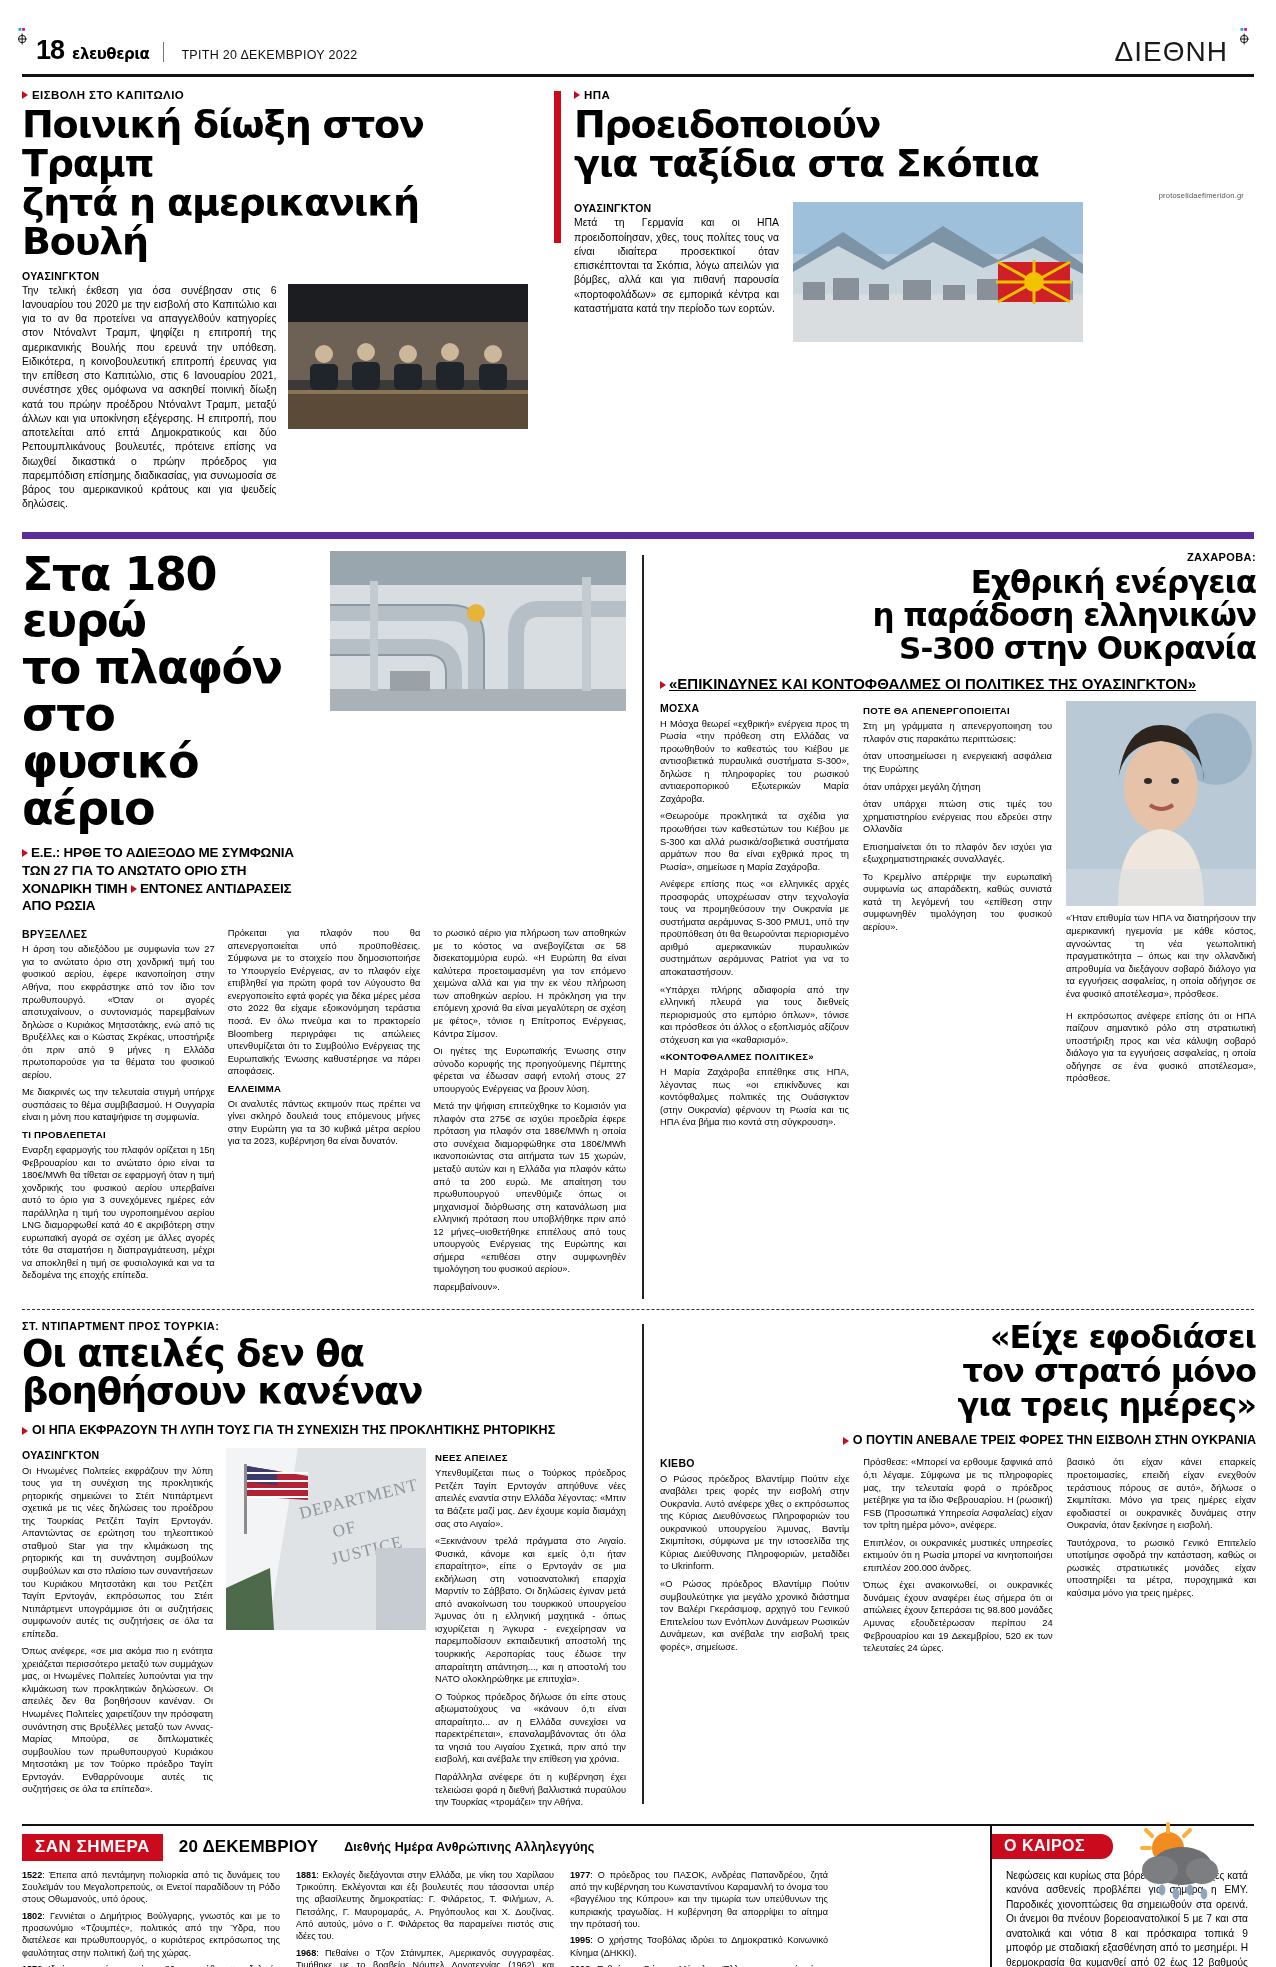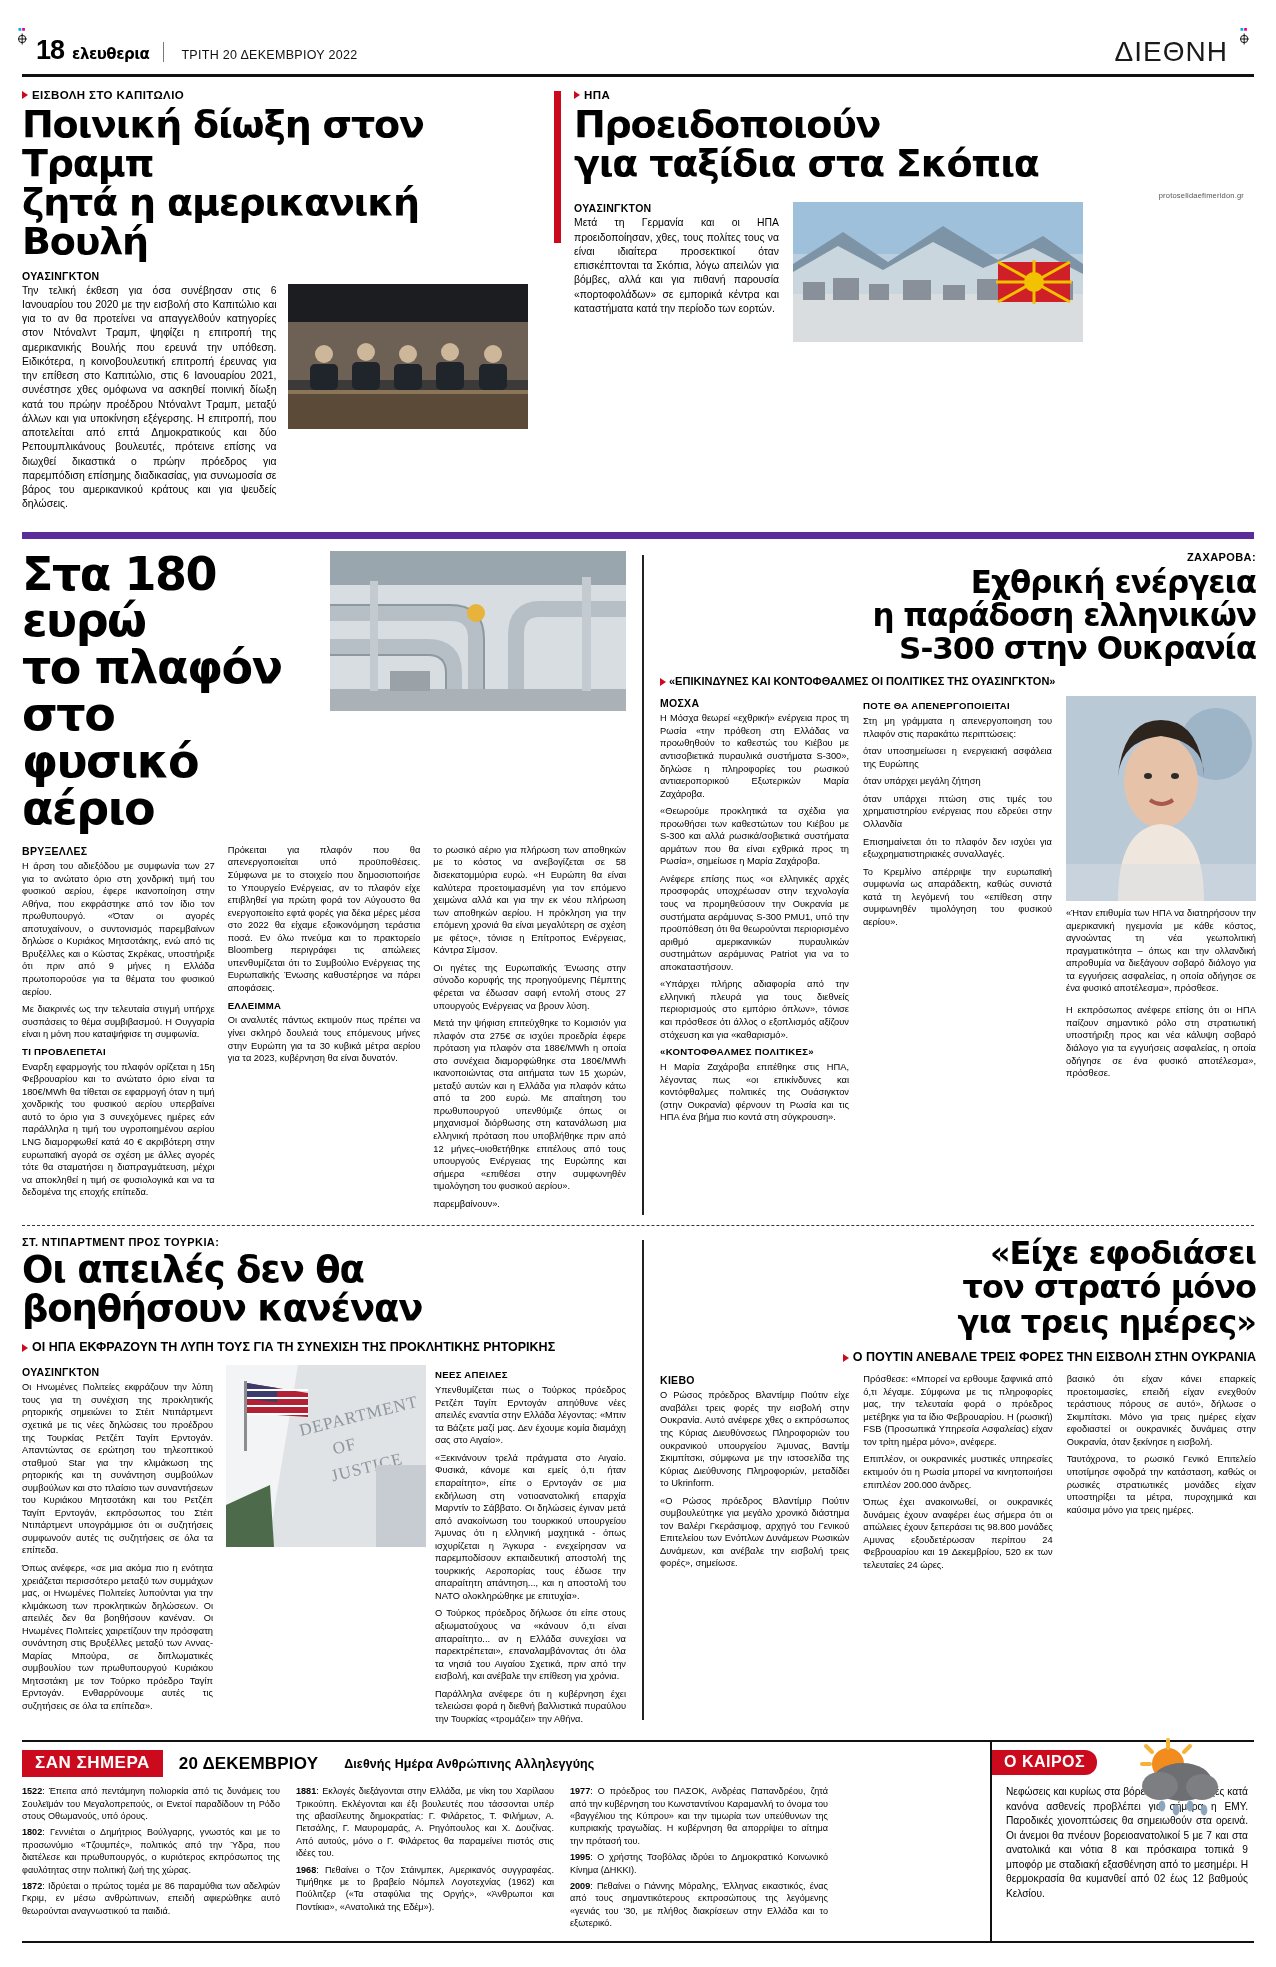--- a/index.html
+++ b/index.html
@@ -60,21 +60,21 @@
   .gas-head { width:300px; }
   .gas-photo { width:300px; height:160px; }
   .threecol { display:flex; gap:13px; margin-top:12px; }
   .threecol .c { width:196px; font-size:9.3px; line-height:1.35; text-align:justify; }
   .threecol .c p { margin:0 0 5px 0; }
   .sec-h { font-size:9.6px; font-weight:bold; letter-spacing:0.3px; margin:4px 0 2px 0;}
 
   
   .zk-kicker { font-size:11px; font-weight:bold; letter-spacing:0.4px; margin-bottom:3px;}
   h1.zk { font-size:31px; line-height:1.08; font-weight:bold; letter-spacing:-1px; margin:0 0 8px 0; text-align:right; font-family:"DejaVu Sans", sans-serif;}
-  .zk-sub { font-size:11px; font-weight:bold; line-height:1.3; margin:6px 0 8px 0; }
+  .zk-sub { font-size:15px; font-weight:bold; line-height:1.3; margin:6px 0 8px 0;text-decoration:underline; }
   .zk-cols { display:flex; gap:14px; }
   .zk-c { width:190px; font-size:9.3px; line-height:1.35; text-align:justify;}
   .zk-c p { margin:0 0 5px 0; }
   .zk-photo { width:190px; height:205px; }
 
   
   .dashed { border-top:1.5px dashed #333; margin:10px 0; height:0; }
 
   
   .bot-wrap { display:flex; margin-top:6px; }
@@ -98,21 +98,21 @@
   .san-head { display:flex; align-items:center; gap:16px; margin-bottom:8px;}
   .san-tag { background:#cc0a1e; color:#fff; font-size:17px; font-weight:bold; padding:3px 13px 4px 13px; letter-spacing:0.5px;}
   .san-date { font-size:17px; font-weight:bold; letter-spacing:0.2px;}
   .san-topic { font-size:12.5px; font-weight:bold; letter-spacing:0.1px; margin-left:10px;}
   .san-cols { display:flex; gap:16px; }
   .san-c { width:258px; font-size:9.1px; line-height:1.36; text-align:justify;}
   .san-c p { margin:0 0 4px 0;}
   .san-c b { font-weight:bold; }
 
   .weather { width:262px; padding:8px 6px 8px 14px; position:relative;}
-  .wx-tag { background:#cc0a1e; color:#fff; font-size:16px; font-weight:bold; padding:3px 12px 4px 12px; display:inline-block; letter-spacing:0.5px; border-radius:0 12px 12px 0; margin-left:-14px;}
+  .wx-tag { background:#cc0a1e; color:#fff; font-size:16px; font-weight:bold; padding:3px 28px 4px 12px; display:inline-block; letter-spacing:0.5px; border-radius:0 12px 12px 0; margin-left:-14px;}
   .wx-text { font-size:10.2px; line-height:1.42; text-align:justify; margin-top:10px;}
 
   
   .wx-icon { position:absolute; right:34px; top:-4px; width:96px; height:84px; }
 </style>
 </head>
 <body>
 
 <div class="page">
 
@@ -244,20 +244,24 @@
   <div class="mid-wrap">
 
     <div class="mid-left">
       <div class="gas-top">
         <div class="gas-head">
           <h1 class="big">
             <span>Στα 180 ευρώ</span><br>
             <span>το πλαφόν στο</span><br>
             <span>φυσικό αέριο</span>
           </h1>
+          <div class="sub-lines">
+            <span class="tri"></span><span>Ε.Ε.: ΗΡΘΕ ΤΟ ΑΔΙΕΞΟΔΟ ΜΕ ΣΥΜΦΩΝΙΑ ΤΩΝ 27 ΓΙΑ ΤΟ ΑΝΩΤΑΤΟ ΟΡΙΟ ΣΤΗ ΧΟΝΔΡΙΚΗ ΤΙΜΗ</span>
+            <span class="tri"></span><span>ΕΝΤΟΝΕΣ ΑΝΤΙΔΡΑΣΕΙΣ ΑΠΟ ΡΩΣΙΑ</span>
+          </div>
         </div>
         <div class="photo gas-photo">
           <svg width="300" height="160" viewBox="0 0 300 160">
             <rect width="300" height="160" fill="#d8dde1"></rect>
             <rect y="0" width="300" height="34" fill="#9aa6ad"></rect>
             <g stroke="#b6bfc6" stroke-width="16" fill="none">
               <path d="M-10 62 H120 Q146 62 146 88 V170"></path>
               <path d="M-10 96 H98 Q124 96 124 122 V170"></path>
               <path d="M310 58 H210 Q186 58 186 84 V170"></path>
             </g>

